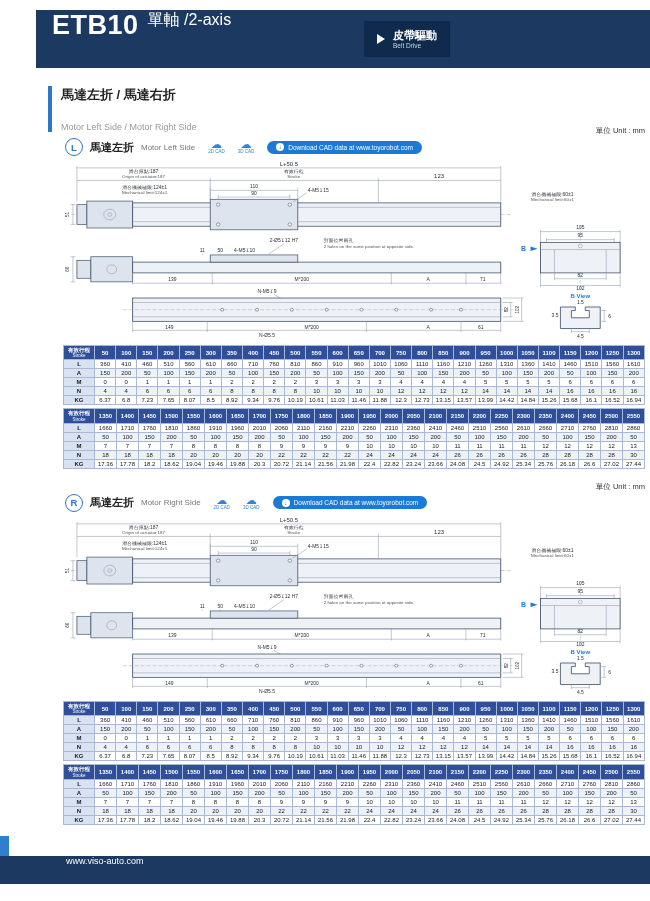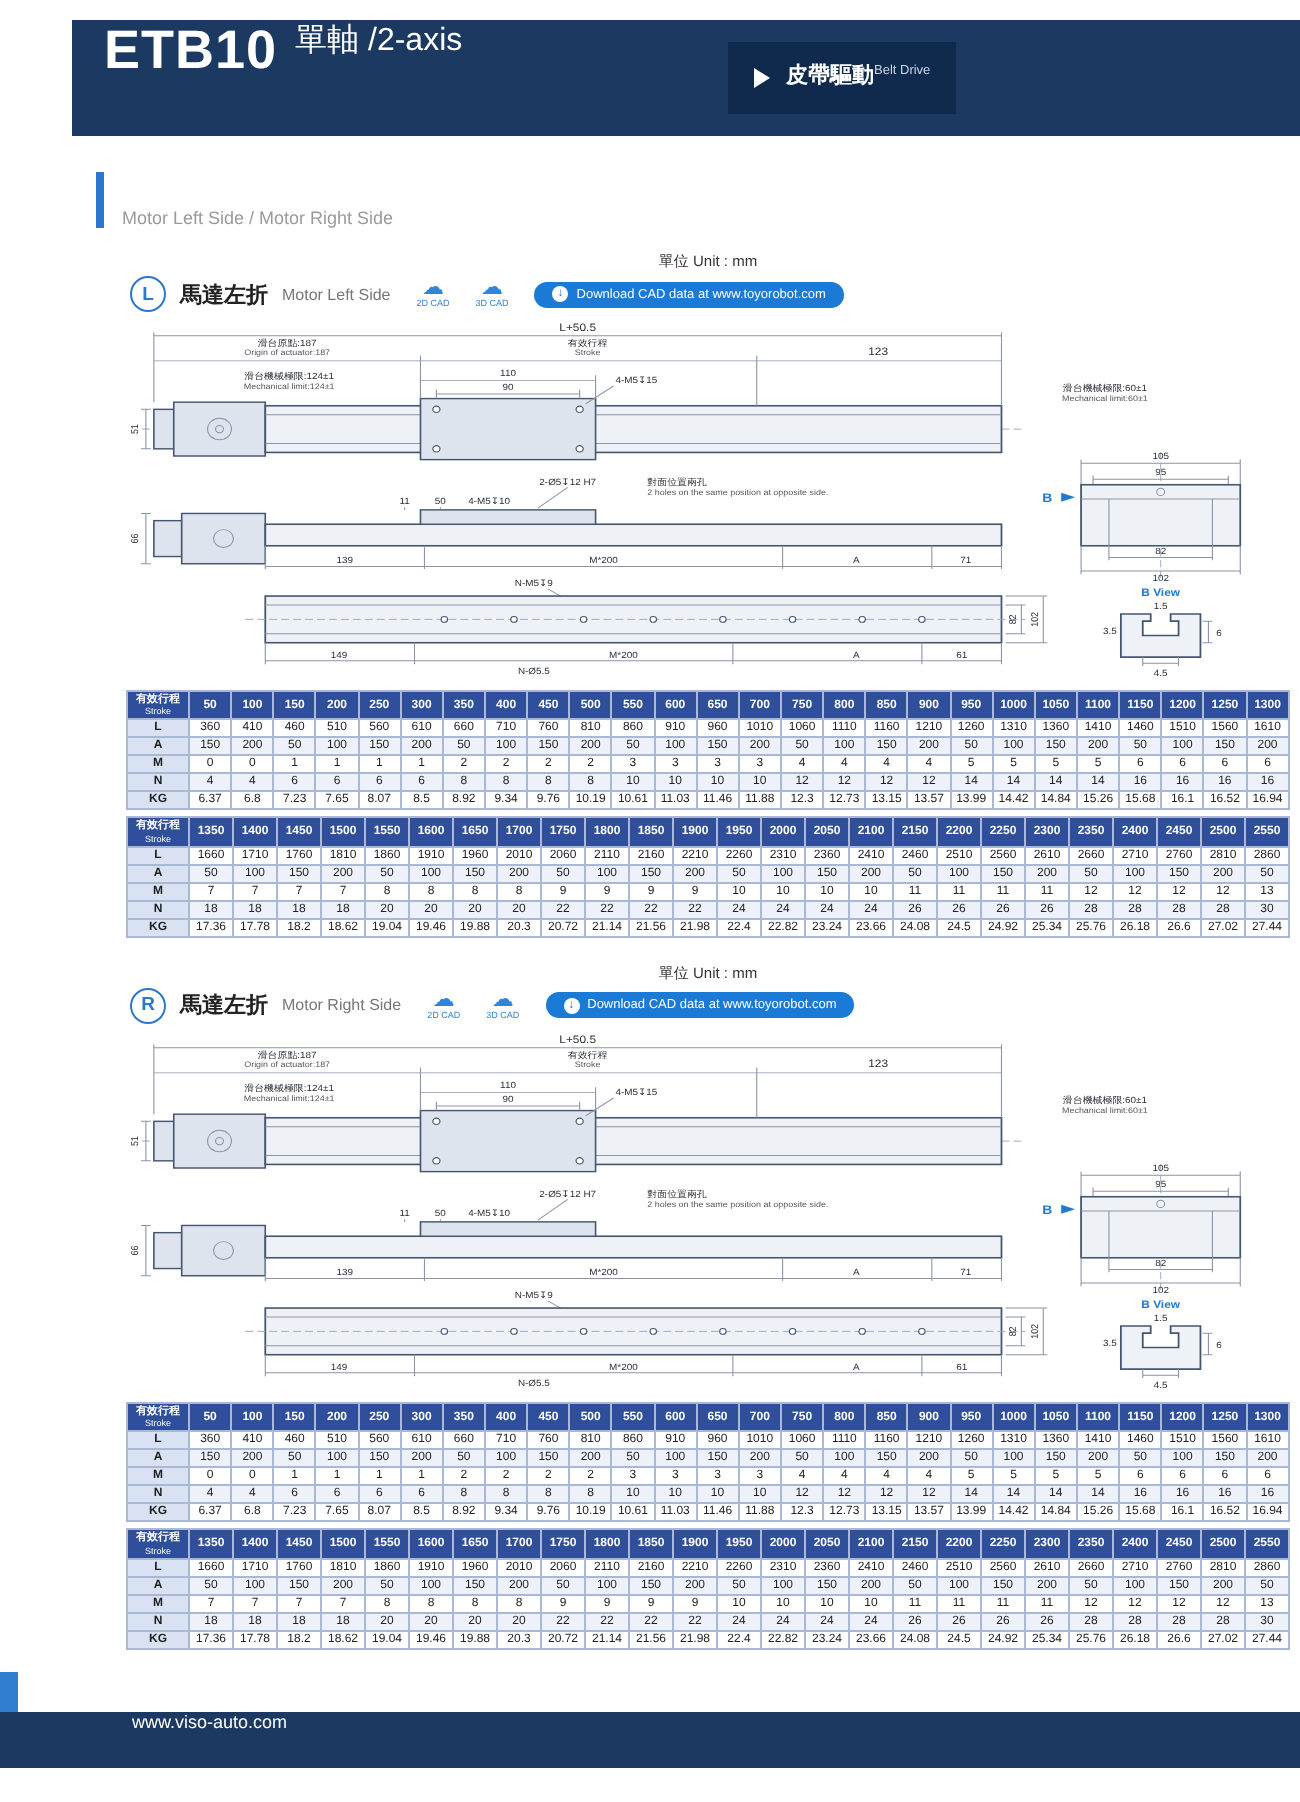--- a/index.html
+++ b/index.html
@@ -7,33 +7,33 @@
         font-family:"Liberation Sans","DejaVu Sans",sans-serif;margin:0 auto}
 
   
   .header{position:absolute;left:36px;top:10px;width:614px;height:58px;background:#1c3a61;
           display:flex;align-items:flex-start}
   .header .model{color:#fff;font-size:27px;font-weight:bold;margin-left:16px;letter-spacing:.5px}
   .header .sub{color:#fff;font-size:16px;margin-left:9px;white-space:nowrap}
   .badge{position:absolute;left:328px;top:11px;height:36px;background:#0f2a4d;
          display:flex;align-items:center;gap:8px;padding:0 13px}
   .tri{width:0;height:0;border-left:8px solid #fff;border-top:5px solid transparent;border-bottom:5px solid transparent}
-  .badge-col{display:flex;line-height:1.2}
+  .badge-col{display:flex;flex-direction:column;line-height:1.2}
   .badge-zh{color:#fff;font-size:11px;font-weight:bold;white-space:nowrap}
   .badge-en{color:#c7d4e6;font-size:6.5px}
 
   
   .sec-title{position:absolute;left:48px;top:86px;border-left:4px solid #2a77cc;padding-left:9px}
   .sec-title .zh{font-size:13px;font-weight:bold;color:#222;white-space:nowrap}
   .sec-title .en{font-size:9px;color:#9a9a9a;margin-top:18px;white-space:nowrap}
 
   
   #sections{position:absolute;left:63px;top:126px;width:582px}
   section.draw-section{margin-bottom:13px}
-  .unit{text-align:center;font-size:7.5px;color:#333;margin-bottom:1px}
+  .unit{text-align:right;font-size:7.5px;color:#333;margin-bottom:1px}
   .sec-head{display:flex;align-items:center;gap:7px;margin:1px 0 1px 2px;height:20px}
   .lr-circle{width:16px;height:16px;border:1.6px solid #2a77cc;border-radius:50%;color:#2a77cc;
              font-weight:bold;font-size:9.5px;display:flex;align-items:center;justify-content:center;flex:none}
   .sec-zh{font-size:11px;font-weight:bold;color:#222;white-space:nowrap}
   .sec-en{font-size:8px;color:#777;white-space:nowrap}
   .cad{display:flex;flex-direction:column;align-items:center;line-height:1;margin-left:6px;cursor:pointer}
   .cloud{font-size:11px;color:#2f85d8}
   .cad-lbl{font-size:4.5px;color:#2f85d8}
   .dl-pill{display:flex;align-items:center;gap:4px;background:#1a7ad6;border-radius:8px;height:13px;
            padding:0 9px;color:#fff;font-size:6.5px;margin-left:6px;cursor:pointer;white-space:nowrap}
@@ -83,20 +83,21 @@
     <div class="badge">
       <span class="tri"></span>
       <span class="badge-col">
         <span class="badge-zh">皮帶驅動</span>
         <span class="badge-en">Belt Drive</span>
       </span>
     </div>
   </div>
 
   <div class="sec-title">
+    <div class="zh">馬達左折 / 馬達右折</div>
     <div class="en">Motor Left Side / Motor Right Side</div>
   </div>
 
   <div id="sections">
   <section class="draw-section">
     <div class="unit">單位 Unit : mm</div>
 
     <div class="sec-head">
       <div class="lr-circle">L</div>
       <div class="sec-zh">馬達左折</div>

